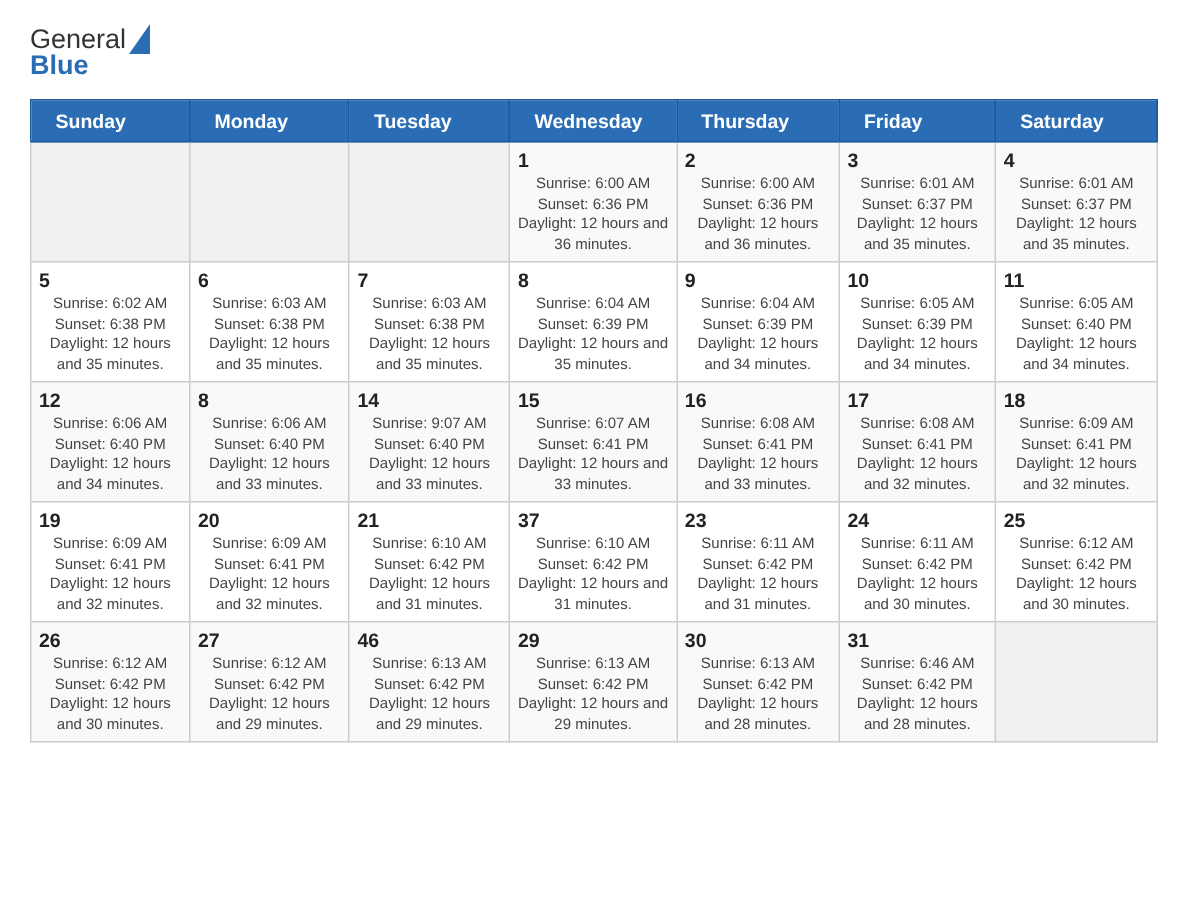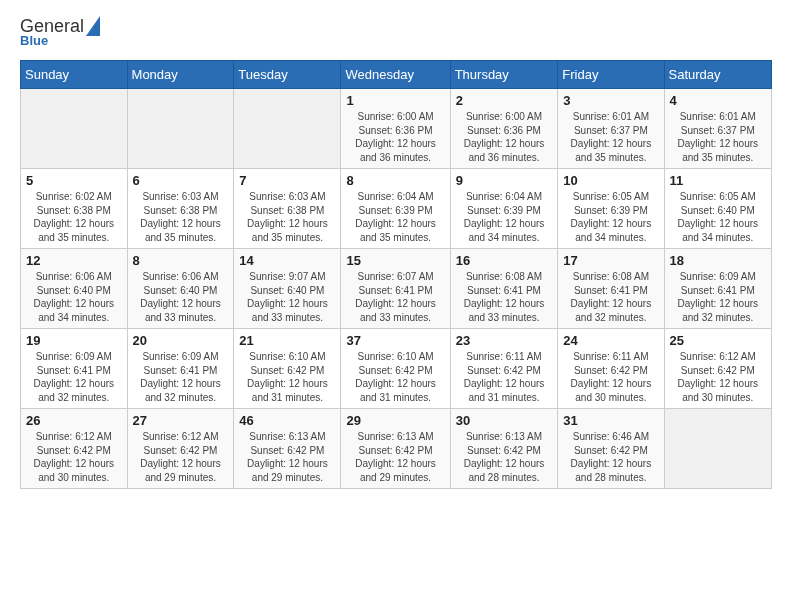--- a/index.html
+++ b/index.html
@@ -21,21 +21,21 @@
       justify-content: space-between;
       align-items: flex-start;
       margin-bottom: 12px;
     }
     .logo-text-general {
       font-size: 18px;
       font-weight: normal;
       color: #333;
     }
     .logo-text-blue {
-      font-size: 13px;
+      font-size: 18px;
       font-weight: bold;
       color: #2a6db5;
     }
     .logo-wrap {
       display: flex;
       flex-direction: column;
       align-items: flex-start;
     }
     .logo-line1 {
       display: flex;
@@ -56,22 +56,22 @@
       margin-top: 2px;
     }
     table {
       width: 100%;
       border-collapse: collapse;
     }
     thead tr th {
       background: #2a6db5;
       color: #fff;
       font-size: 13px;
-      font-weight: 400;
-      padding: 6px 4px;
+      font-weight: 700;
+      padding: 6px 16px;
       text-align: left;
       border: 1px solid #1a5a9a;
     }
     tbody tr td {
       border: 1px solid #ccc;
       vertical-align: top;
       padding: 4px 5px;
       width: 113px;
       min-height: 80px;
       background: #fff;

